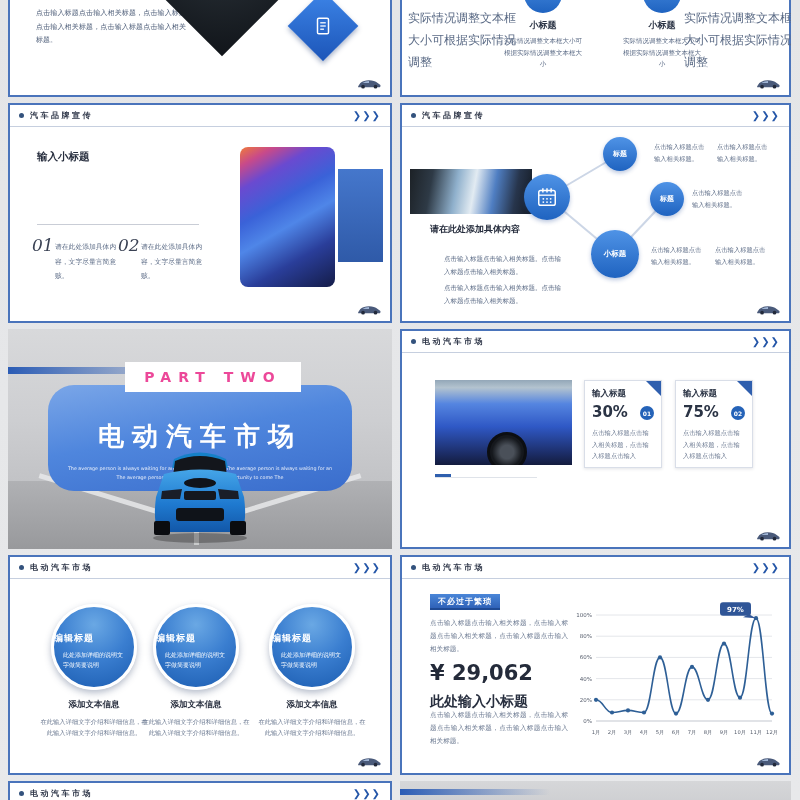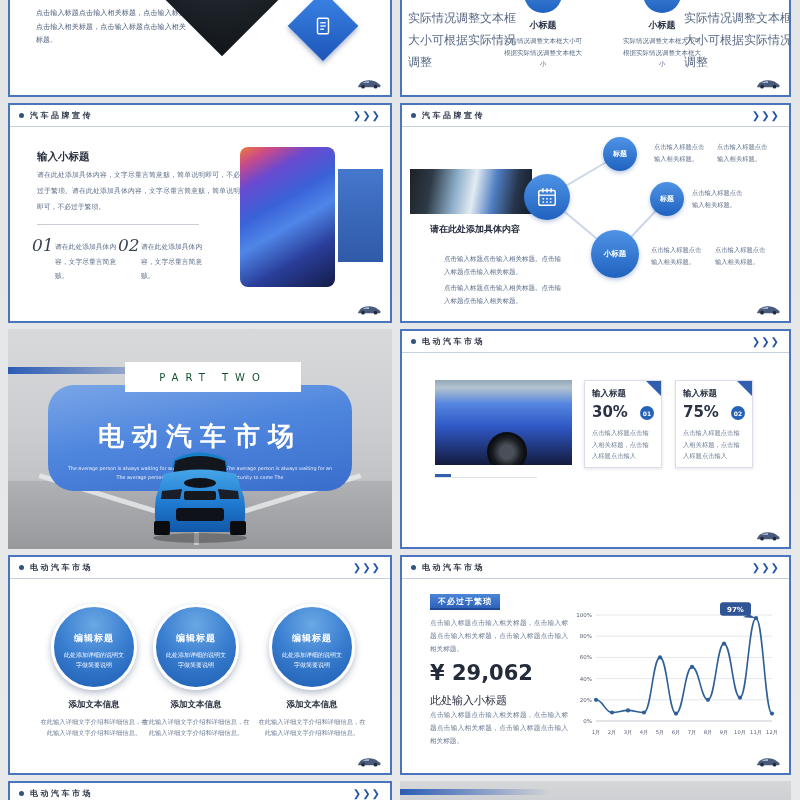--- a/index.html
+++ b/index.html
@@ -46,48 +46,48 @@
   .t4-nc{left:189px;top:125px;width:48px;height:48px;font-size:7.5px}
   .t4-itm{width:55px;font-size:6.3px;line-height:1.9;color:#5a6a85;margin:0}
   .t4-lines{left:0;top:0;z-index:1}
   
   .t5-sky{left:0;top:0;right:0;height:152px;background:linear-gradient(180deg,#d8d9db 0%,#cdced1 60%,#c2c3c6 100%)}
   .t5-road{left:0;top:152px;right:0;bottom:0;background:linear-gradient(180deg,#b0b1b4 0%,#98999c 100%)}
   .lane{position:absolute;background:#e8e9ea;opacity:.85}
   .t5-bar{left:0;top:38px;width:190px;height:7px;background:linear-gradient(90deg,#2b5cb5,rgba(43,92,181,0))}
   .t5-panel{left:40px;top:56px;width:304px;height:106px;border-radius:26px;background:linear-gradient(170deg,#7aa6e8 0%,#4f86dd 45%,#3a6dcc 100%);z-index:2}
   .t5-partbox{left:117px;top:33px;width:176px;height:30px;background:#fff;display:flex;align-items:center;justify-content:center;z-index:3}
-  .t5-part{font-size:10px;font-weight:400;color:#14532d;letter-spacing:7px}
+  .t5-part{font-size:14px;font-weight:700;color:#ec4899;letter-spacing:7px}
   .t5-title{left:0;right:0;top:90px;text-align:center;color:#fff;font-size:26px;font-weight:bold;letter-spacing:8px;z-index:3}
   .t5-sub{left:55px;right:55px;top:136px;text-align:center;color:rgba(255,255,255,.88);font-size:4.8px;line-height:1.8;z-index:3;margin:0}
   .t5-car{left:140px;top:104px;z-index:4}
   
   .t6-photo{left:33px;top:49px;width:137px;height:85px;overflow:hidden;background:linear-gradient(180deg,#93a7b8 0%,#b3c3cf 9%,#5585e0 28%,#2f58c5 55%,#1d2f6b 85%,#131c3e 100%)}
   .t6-wheel{position:absolute;left:52px;top:52px;width:34px;height:34px;border-radius:50%;background:radial-gradient(circle,#4a5059 28%,#15181d 62%);border:3px solid #0c0e12}
   .t6-dash{left:33px;top:143px;width:16px;height:4px;background:#2f5fae}
   .t6-line{left:33px;top:146px;width:102px;height:1px;background:#dfe3e9}
   .t6-body{left:33px;top:156px;width:318px;font-size:6.8px;line-height:2.15;color:#5a6a85;text-align:justify;margin:0}
   .t6-card{top:49px;width:76px;height:86px;background:#fff;border:1px solid #d9dee8;box-shadow:0 1px 3px rgba(60,70,90,.15)}
   .t6-fold{position:absolute;top:0;right:0;width:0;height:0;border-top:15px solid #2f5fae;border-left:15px solid transparent}
   .t6-ct{position:absolute;left:7px;top:7px;font-size:8.5px;font-weight:bold;color:#2b3445}
   .t6-pct{position:absolute;left:7px;top:22px;font-size:15px;font-weight:bold;color:#2b3445}
   .t6-badge{position:absolute;right:7px;top:25px;width:14px;height:14px;border-radius:50%;background:#2563b8;color:#fff;font-size:6px;font-weight:bold;display:flex;align-items:center;justify-content:center}
   .t6-ctx{position:absolute;left:7px;top:46px;width:62px;font-size:6.3px;line-height:1.85;color:#6a7890;margin:0}
   
-  .t7-circle{top:47px;width:86px;height:86px;border-radius:50%;border:3px solid #fff;box-shadow:0 3px 7px rgba(40,60,100,.35);background:radial-gradient(circle at 50% 22%,#6aa8e4 0%,#3a7ed0 48%,#1b5cb0 100%);box-sizing:border-box;text-align:center;color:#fff}
+  .t7-circle{top:47px;width:86px;height:86px;border-radius:50%;border:3px solid #fff;box-shadow:0 3px 7px rgba(40,60,100,.35);background:radial-gradient(circle at 50% 22%,#6aa8e4 0%,#3a7ed0 48%,#1b5cb0 100%);box-sizing:border-box;color:#fff}
   .t7-ct{font-size:9px;font-weight:bold;margin-top:25px;letter-spacing:1px}
   .t7-ctx{font-size:6px;line-height:1.65;width:62px;margin:5px auto 0;opacity:.95}
   .t7-blk{top:142px;width:112px;text-align:center}
   .t7-bt{font-size:8.5px;font-weight:bold;color:#272e3e}
   .t7-btx{font-size:6.3px;line-height:1.8;color:#6a7890;margin:5px 0 0}
   
   .t8-label{left:28px;top:37px;width:70px;height:16px;background:linear-gradient(180deg,#4a86d8,#2f62b8);border-bottom:2px solid #1f4a94;color:#fff;font-size:8px;font-weight:bold;display:flex;align-items:center;justify-content:center;letter-spacing:1px;box-sizing:border-box}
   .t8-body{left:28px;top:60px;width:138px;font-size:6.6px;line-height:2.0;color:#6a7890;text-align:justify;margin:0}
   .t8-amount{left:28px;top:104px;font-size:21px;font-weight:bold;color:#242b3a}
-  .t8-sub{left:28px;top:136px;font-size:11px;font-weight:normal;color:#272e3e}
+  .t8-sub{left:28px;top:136px;font-size:14px;font-weight:bold;color:#272e3e}
   .t8-body2{top:152px}
   .t8-chart{left:168px;top:44px;width:210px;height:140px}
   
   .t10{width:391px;height:19px;background:linear-gradient(180deg,#d6d7d9,#cfd0d3);box-shadow:0 2px 6px rgba(40,45,60,.4)}
   .t10-bar{left:0;top:8px;width:150px;height:6px;background:linear-gradient(90deg,#2b5cb5,rgba(43,92,181,0))}
 </style>
 </head>
 <body>
 
 <div class="page">
@@ -133,21 +133,20 @@
   </div>
 
   <div class="slot" style="left:8px;top:103px;width:384px;height:220px">
     <div class="slide lw" style="top:0">
       <div class="shead">
         <span class="dot"></span>
         <span class="stitle">汽车品牌宣传</span>
         <span class="chev">❯❯❯</span>
       </div>
       <div class="ab t3-title">输入小标题</div>
-      <p class="ab t3-body">请在此处添加具体内容，文字尽量言简意赅，简单说明即可，不必过于繁琐。请在此处添加具体内容，文字尽量言简意赅，简单说明即可，不必过于繁琐。</p>
       <div class="ab t3-line"></div>
       <div class="ab t3-num" style="left:22px;top:130px">01</div>
       <p class="ab t3-itxt" style="left:45px;top:135px">请在此处添加具体内容，文字尽量言简意赅。</p>
       <div class="ab t3-num" style="left:108px;top:130px">02</div>
       <p class="ab t3-itxt" style="left:131px;top:135px">请在此处添加具体内容，文字尽量言简意赅。</p>
       <div class="ab t3-sq"></div>
       <div class="ab t3-img"></div>
       <svg class="carlogo" viewBox="0 0 48 20">
         <path d="M4,14 L8,8 Q14,3 24,3 Q34,3 40,8 L45,12 Q46,15 44,16 L4,16 Z" fill="#4a5a7a"></path>
         <path d="M12,8 Q17,4.5 24,4.5 L24,8 Z" fill="#9fb4d4"></path>

